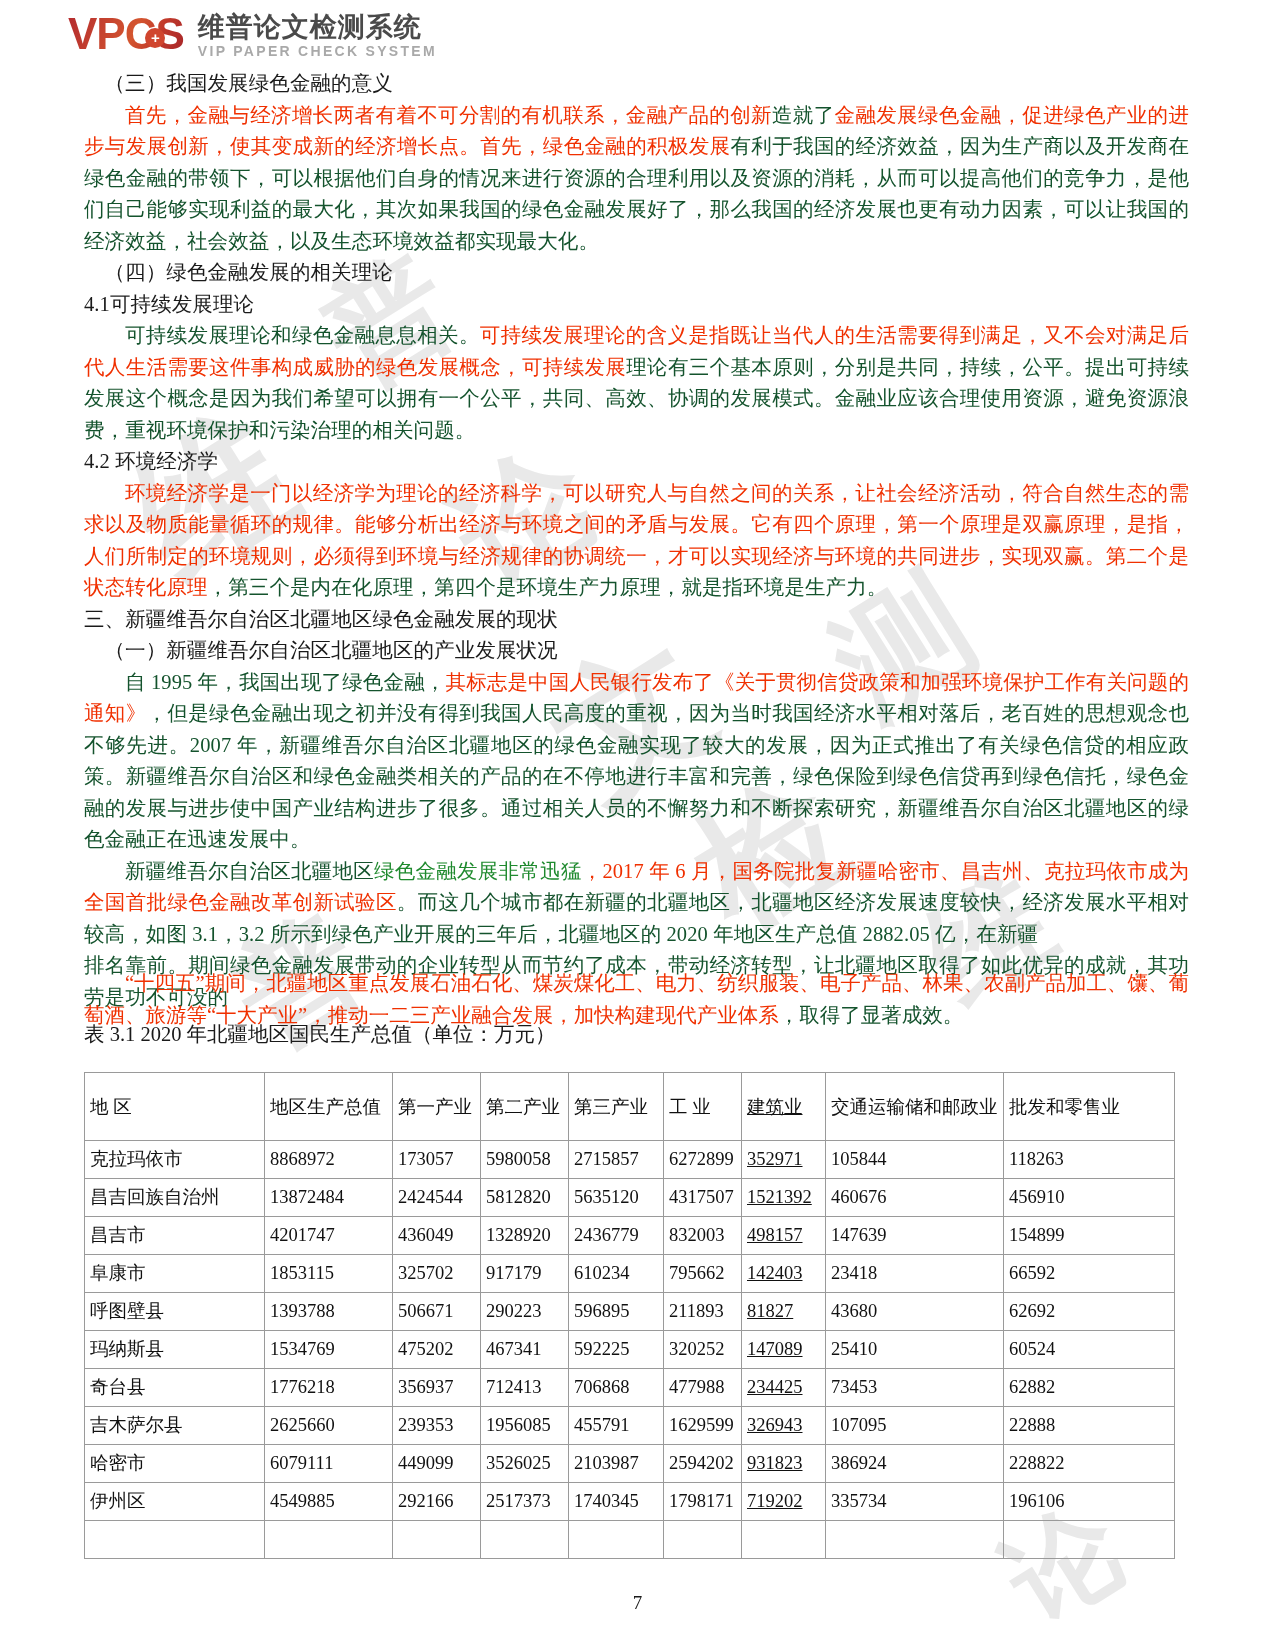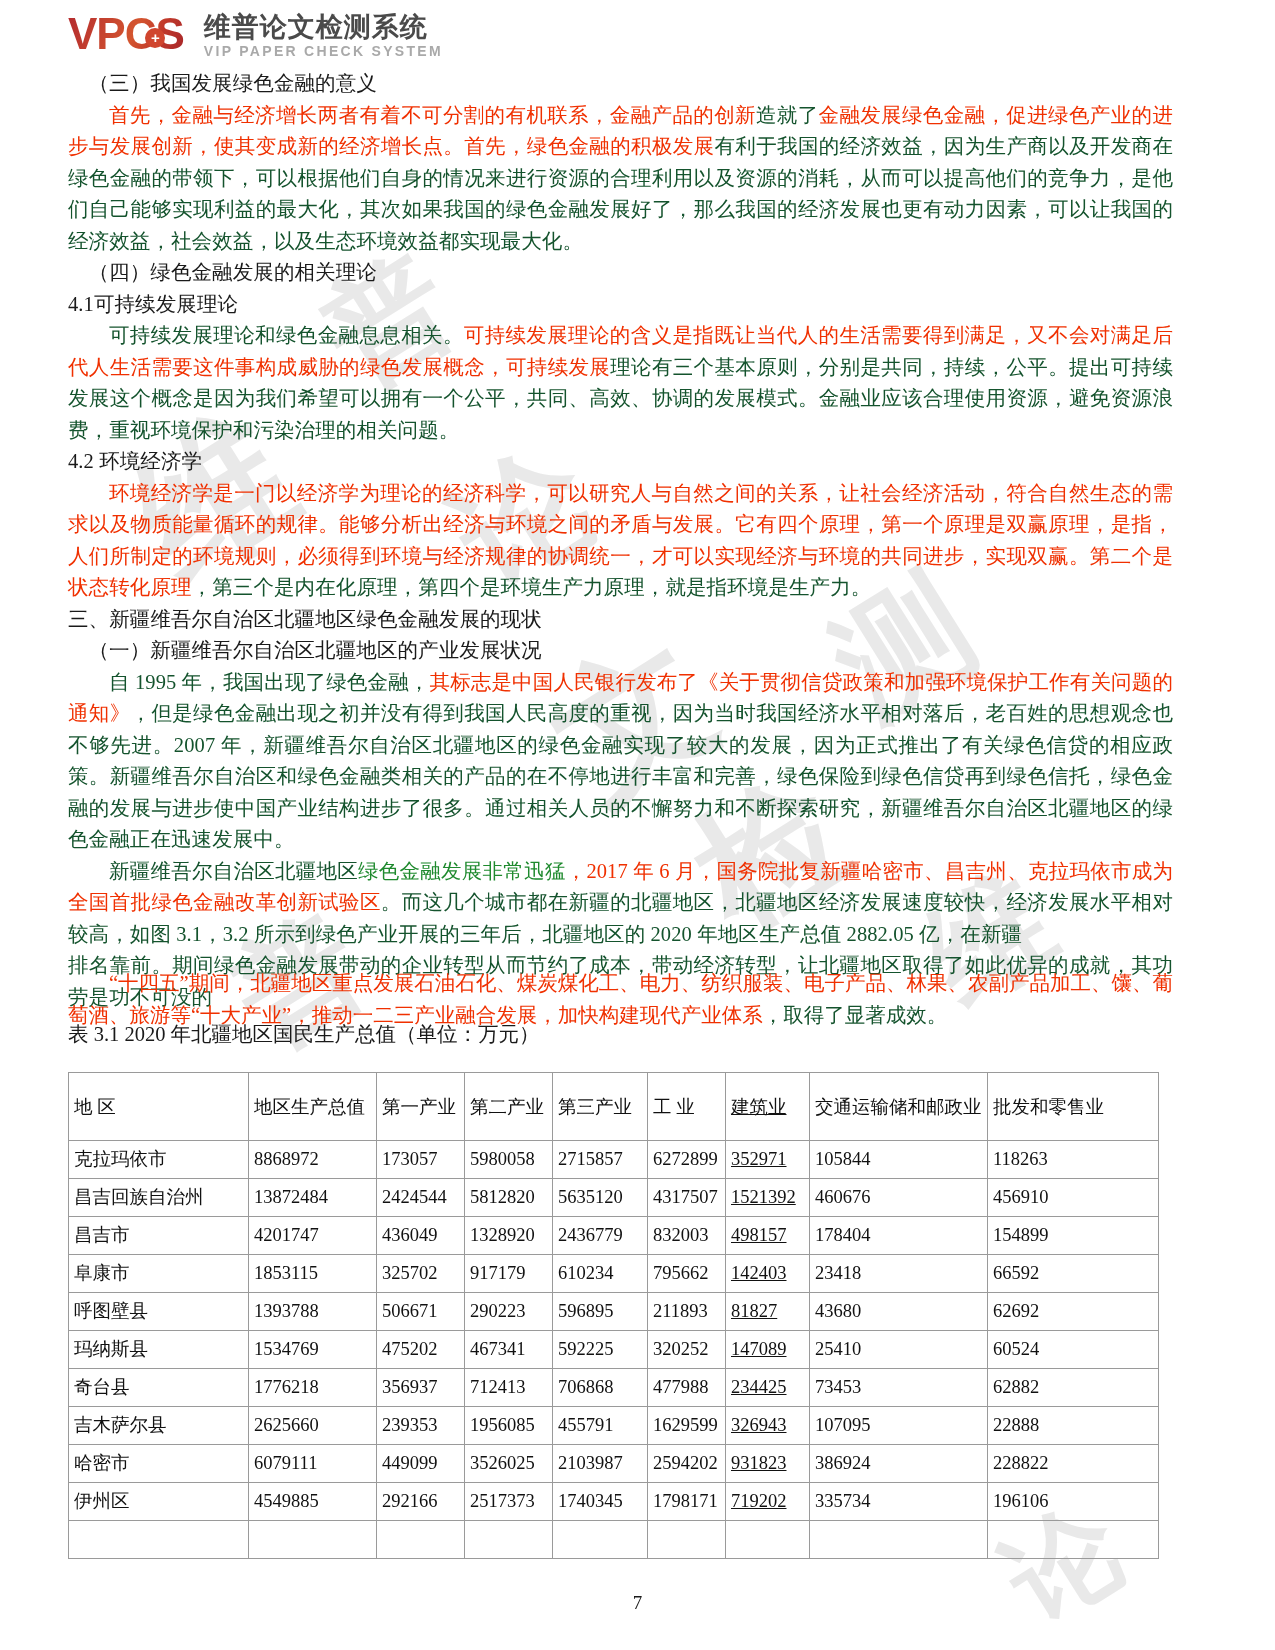--- a/index.html
+++ b/index.html
@@ -56,21 +56,21 @@
     width: 20px; height: 20px;
     border-radius: 50%;
     background: #d0452e;
     color: #fff;
     -webkit-text-fill-color: #fff;
     font-size: 15px;
     line-height: 20px;
     text-align: center;
     font-weight: 800;
   }
-  .logo-text { margin-left: 20px; padding-top: 4px; }
+  .logo-text { margin-left: 14px; padding-top: 4px; }
   .logo-cn {
     font-family: "Liberation Sans", sans-serif;
     font-weight: 700;
     font-size: 27px;
     line-height: 30px;
     color: #4a4a4a;
     letter-spacing: 1px;
   }
   .logo-en {
     font-family: "Liberation Sans", sans-serif;
@@ -78,21 +78,21 @@
     font-size: 14px;
     line-height: 18px;
     color: #a9a9a9;
     letter-spacing: 2.3px;
   }
 
   
   #page-body {
     position: absolute;
     top: 68px;
-    left: 68px;
+    left: 84px;
     width: 1105px;
     z-index: 2;
   }
   .p {
     font-size: 20.5px;
     line-height: 31.5px;
     color: #1a1a1a;
     margin: 0;
     text-align: justify;
     letter-spacing: 0.1px;
@@ -269,21 +269,21 @@
           <td class="c8">456910</td>
         </tr>
         <tr>
           <td class="c0">昌吉市</td>
           <td class="c1">4201747</td>
           <td class="c2">436049</td>
           <td class="c3">1328920</td>
           <td class="c4">2436779</td>
           <td class="c5">832003</td>
           <td class="c6">498157</td>
-          <td class="c7">178404</td>
+          <td class="c7">147639</td>
           <td class="c8">154899</td>
         </tr>
         <tr>
           <td class="c0">阜康市</td>
           <td class="c1">1853115</td>
           <td class="c2">325702</td>
           <td class="c3">917179</td>
           <td class="c4">610234</td>
           <td class="c5">795662</td>
           <td class="c6">142403</td>

